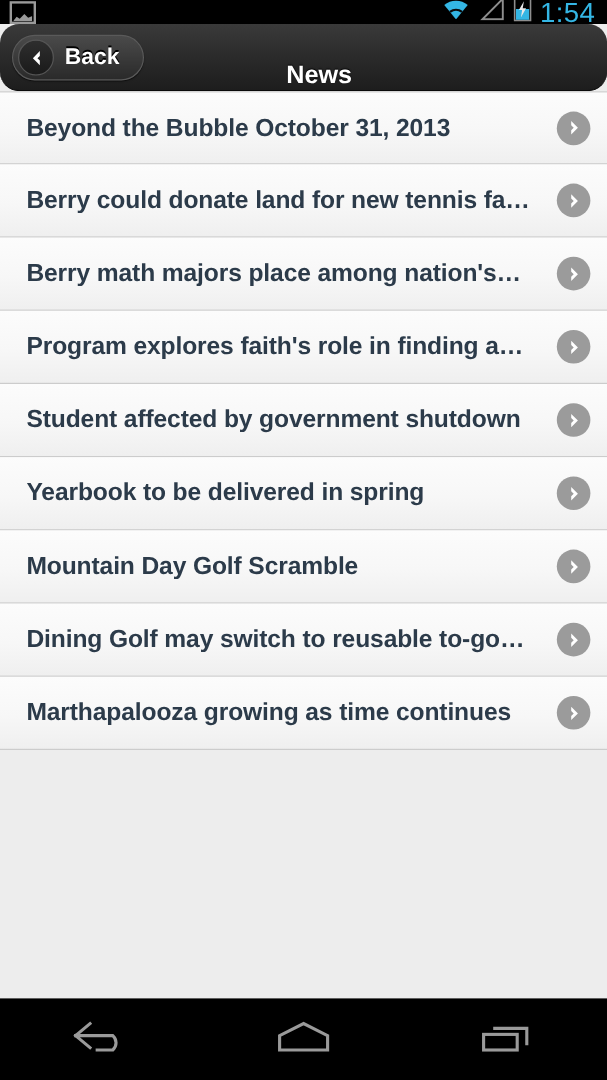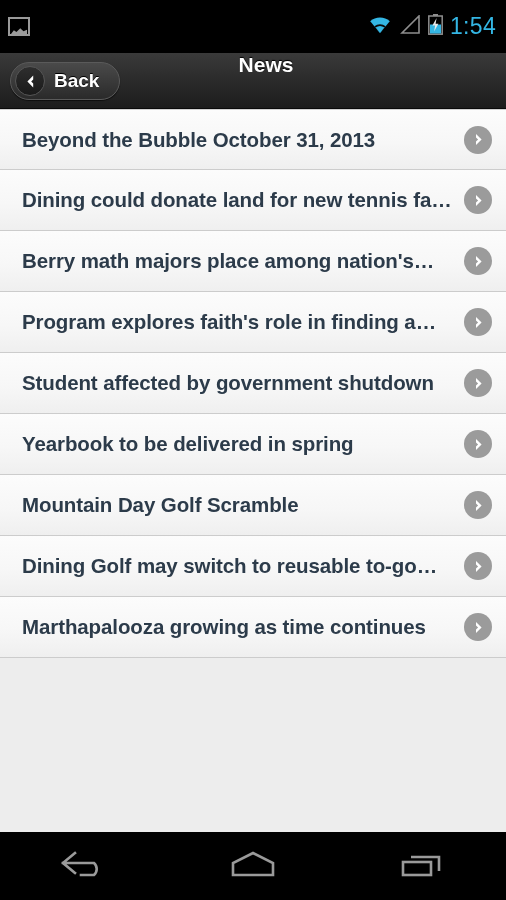--- a/index.html
+++ b/index.html
@@ -6,21 +6,21 @@
   html, body {
     width:506px; height:900px;
     background:#000;
     font-family:"Liberation Sans", sans-serif;
     overflow:hidden;
   }
   .phone { position:relative; width:506px; height:900px; background:#ededed; }
 
   
   .status-bar {
-    height:53px; background:#000; display:flex; align-items:center;
+    height:20px; background:#000; display:flex; align-items:center;
     padding:0 10px 0 8px; position:relative;
   }
   .status-left { display:flex; align-items:center; gap:6px; }
   .status-right {
     margin-left:auto; display:flex; align-items:center; gap:7px;
   }
   .photo-icon {
     width:22px; height:19px; border:2px solid #9a9a9a; position:relative;
     background:#000; overflow:hidden;
   }
@@ -29,21 +29,21 @@
     background:#9a9a9a;
     clip-path:polygon(0% 100%,18% 48%,34% 72%,58% 18%,78% 62%,100% 40%,100% 100%);
   }
   .clock { color:#34b6e4; font-size:23px; letter-spacing:.3px; line-height:1; }
 
   
   .action-bar {
     height:56px;
     background:linear-gradient(to bottom,#3a3a3a 0%,#2c2c2c 45%,#1d1d1d 100%);
     border-bottom:1px solid #0a0a0a;
-    display:flex; align-items:flex-start; position:relative;
+    display:flex; align-items:flex-end; position:relative;border-radius:16px;
   }
   .back-btn {
     position:absolute; left:10px; top:9px;
     height:38px; padding:0 20px 0 4px;
     display:flex; align-items:center; gap:9px;
     border-radius:19px;
     background:linear-gradient(to bottom,#4a4a4a 0%,#3a3a3a 50%,#2a2a2a 100%);
     border:1px solid #5a5a5a; cursor:pointer;
     box-shadow:0 1px 1px rgba(0,0,0,.6);
   }
@@ -141,21 +141,21 @@
   <div class="list" id="news-list">
       <div class="list-row">
         <div class="row-title">Beyond the Bubble October 31, 2013</div>
         <div class="chevron-circle">
           <svg width="15" height="15" viewBox="0 0 15 15">
             <path d="M5.0 1.9 L10.6 7.5 L5.0 13.1 L5.0 9.6 L7.1 7.5 L5.0 5.4 Z" fill="#ffffff"></path>
           </svg>
         </div>
       </div>
       <div class="list-row">
-        <div class="row-title">Dining could donate land for new tennis fa…</div>
+        <div class="row-title">Berry could donate land for new tennis fa…</div>
         <div class="chevron-circle">
           <svg width="15" height="15" viewBox="0 0 15 15">
             <path d="M5.0 1.9 L10.6 7.5 L5.0 13.1 L5.0 9.6 L7.1 7.5 L5.0 5.4 Z" fill="#ffffff"></path>
           </svg>
         </div>
       </div>
       <div class="list-row">
         <div class="row-title">Berry math majors place among nation's…</div>
         <div class="chevron-circle">
           <svg width="15" height="15" viewBox="0 0 15 15">

